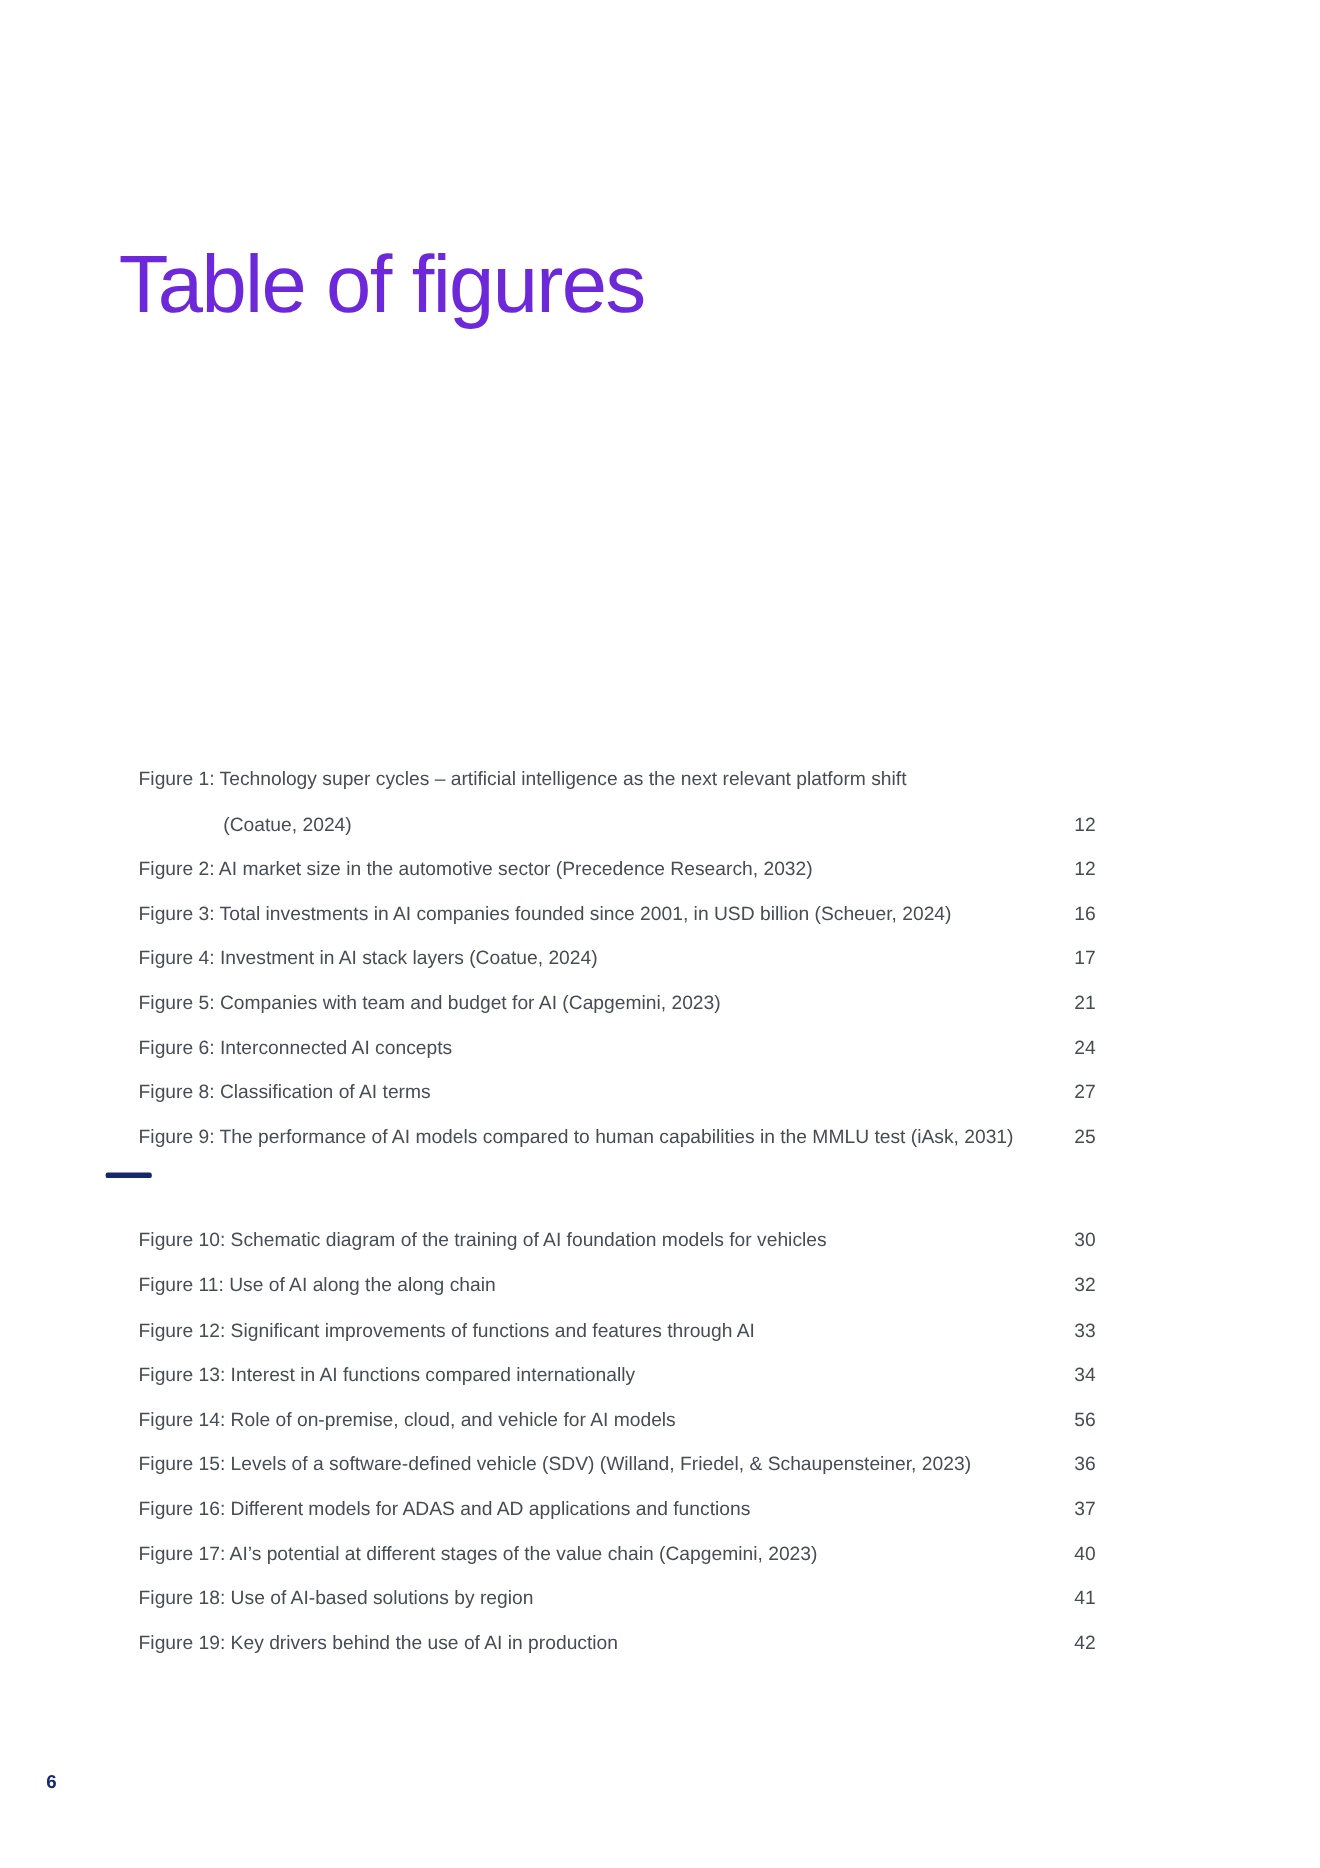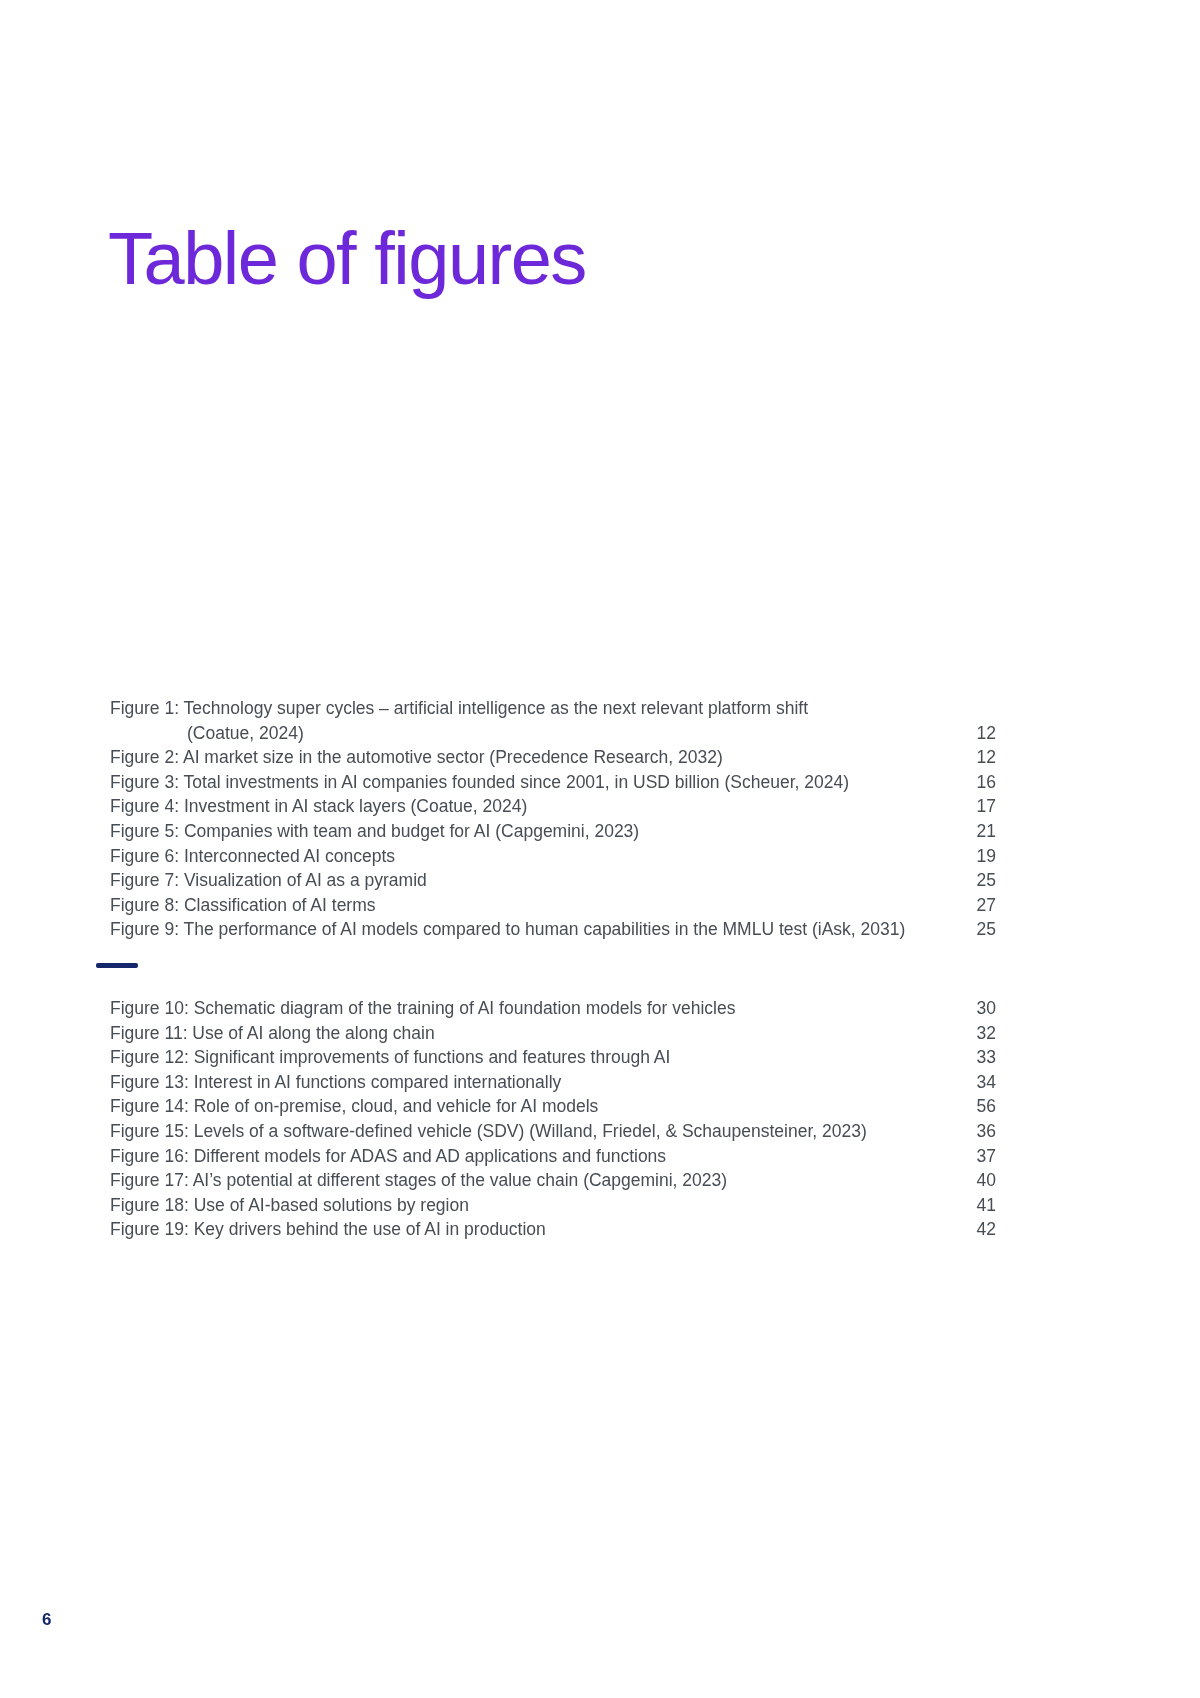--- a/index.html
+++ b/index.html
@@ -31,26 +31,27 @@
     font-size: 17.5px;
     color: #474d54;
   }
   .toc-section { width: 100%; }
   .toc-row {
     display: flex;
     justify-content: space-between;
     align-items: baseline;
     line-height: 24.6px;
   }
-  .toc-entry { flex: 1 1 auto; padding-right: 20px; }
+  .toc-entry { flex: 1 1 auto; padding-right: 20px; margin-left: 16px; }
   .toc-row.indent .toc-entry { padding-left: 77px; }
   .toc-pagenum {
     flex: 0 0 40px;
     width: 40px;
     text-align: right;
+    margin-top: 16px;
   }
   .section-divider {
     width: 42px;
     height: 5px;
     background: #14286b;
     border-radius: 2px;
     margin: 21px 0 28px -14px;
   }
   .footer-page-number {
     position: absolute;
@@ -87,25 +88,21 @@
       <div class="toc-row">
         <span class="toc-entry">Figure 4: Investment in AI stack layers (Coatue, 2024)</span>
         <span class="toc-pagenum">17</span>
       </div>
       <div class="toc-row">
         <span class="toc-entry">Figure 5: Companies with team and budget for AI (Capgemini, 2023)</span>
         <span class="toc-pagenum">21</span>
       </div>
       <div class="toc-row">
         <span class="toc-entry">Figure 6: Interconnected AI concepts</span>
-        <span class="toc-pagenum">19</span>
-      </div>
-      <div class="toc-row">
-        <span class="toc-entry">Figure 7: Visualization of AI as a pyramid</span>
-        <span class="toc-pagenum">25</span>
+        <span class="toc-pagenum">24</span>
       </div>
       <div class="toc-row">
         <span class="toc-entry">Figure 8: Classification of AI terms</span>
         <span class="toc-pagenum">27</span>
       </div>
       <div class="toc-row">
         <span class="toc-entry">Figure 9: The performance of AI models compared to human capabilities in the MMLU test (iAsk, 2031)</span>
         <span class="toc-pagenum">25</span>
       </div>
     </div>

